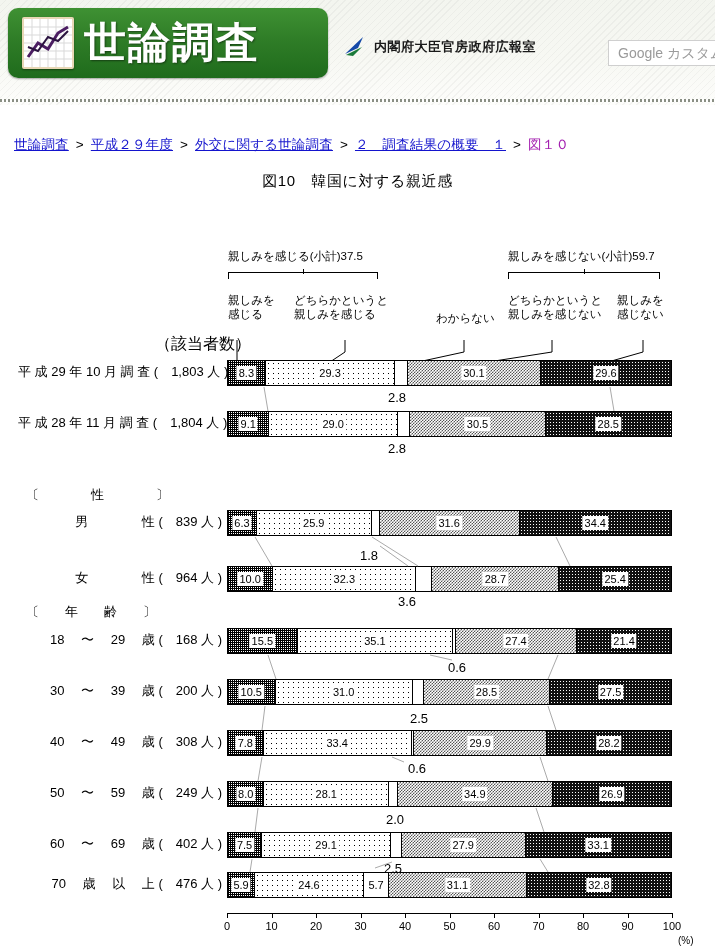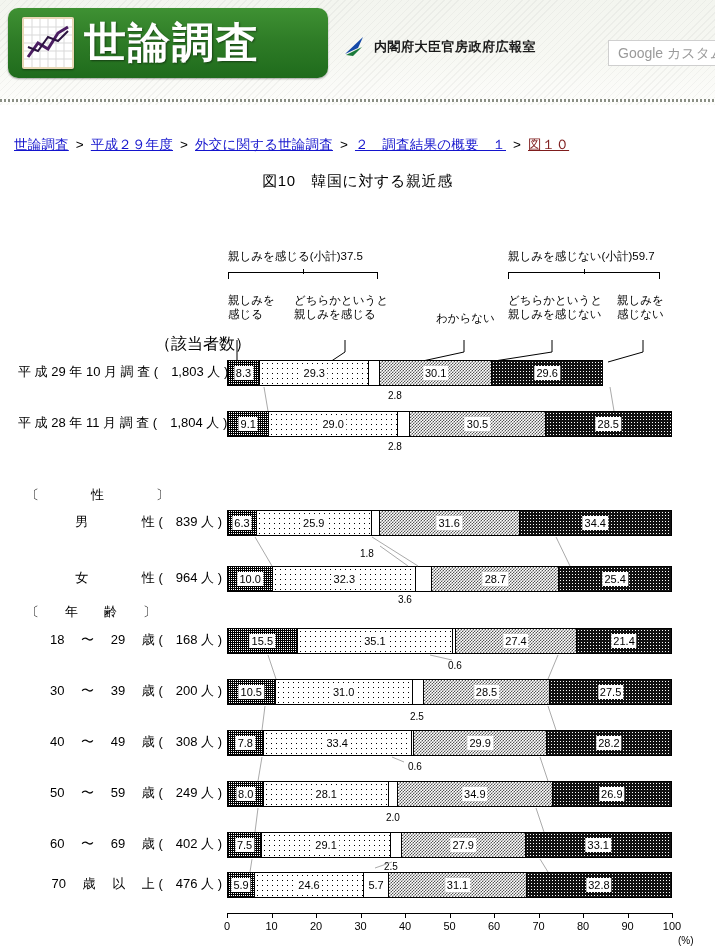--- a/index.html
+++ b/index.html
@@ -56,21 +56,21 @@
     background:repeating-linear-gradient(90deg,#8a8f84 0px,#8a8f84 2px,#ffffff 2px,#ffffff 4px);
   }
 
   
   #breadcrumb{
     position:absolute; left:14px; top:136px; font-size:13.5px; white-space:nowrap;
     letter-spacing:.2px;
   }
   #breadcrumb a{ color:#1414cd; text-decoration:underline; }
   #breadcrumb .sep{ color:#000; padding:0 3px; }
-  #breadcrumb .cur{ color:#7f1d1d;text-decoration:underline; }
+  #breadcrumb .cur{ color:#a21caf; }
   #fig-title{
     position:absolute; left:0; top:172px; width:715px; text-align:center;
     font-size:15px; letter-spacing:.6px;
   }
 
   
   #chart{ position:absolute; left:0; top:0; width:715px; height:949px; }
 
   .lg-sum{ position:absolute; font-size:11.5px; white-space:nowrap; }
   .lg-brace{ position:absolute; border-top:1px solid #000;
@@ -120,21 +120,21 @@
     background-size:3px 3px;
     background-position:0 0,1.5px 1.5px;
     padding-left:35px;
   }
   .p5{ 
     background-color:#111;
     background-image:radial-gradient(#fff 0.7px, transparent 0.8px);
     background-size:3px 3px;
   }
 
-  .small-val{ position:absolute; font-size:10px; white-space:nowrap; }
+  .small-val{ position:absolute; font-size:13px; white-space:nowrap; }
 
   
   #axis{ position:absolute; height:1px; background:#000; }
   .tick{ position:absolute; width:1px; height:5px; background:#000; top:0; }
   .tick-lab{ position:absolute; font-size:11px; top:7px; transform:translateX(-50%); }
   #axis-unit{ position:absolute; font-size:10px; }
   svg.callouts{ position:absolute; left:0; top:0; pointer-events:none; }
 </style>
 </head>
 <body>
@@ -208,21 +208,21 @@
       <path d="M643,340 L643,352 L608,362"></path>
     </g>
   </svg>
 
   <div id="subjects-label">（該当者数）</div>
 
   <div class="grp-label" style="left:26px; top:486px;">〔　　　　性　　　　〕</div>
   <div class="grp-label" style="left:26px; top:603px;">〔　　年　　齢　　〕</div>
 
   <div class="row-label" style="left:18px; top:360px; width:204px;">平 成 29 年 10 月 調 査 (　1,803 人 )</div>
-  <div class="bar" id="bar-0" style="left:227px; top:360px; width:376px;">
+  <div class="bar" id="bar-0" style="left:227px; top:360px; width:445px;">
       <div class="seg p1" style="flex: 0 0 8.29171%;">
         <span class="seg-val">8.3</span>
       </div>
       <div class="seg p2" style="flex: 0 0 29.2707%;">
         <span class="seg-val">29.3</span>
       </div>
       <div class="seg p3" style="flex: 0 0 2.7972%;"></div>
       <div class="seg p4" style="flex: 0 0 30.0699%;">
         <span class="seg-val">30.1</span>
       </div>

